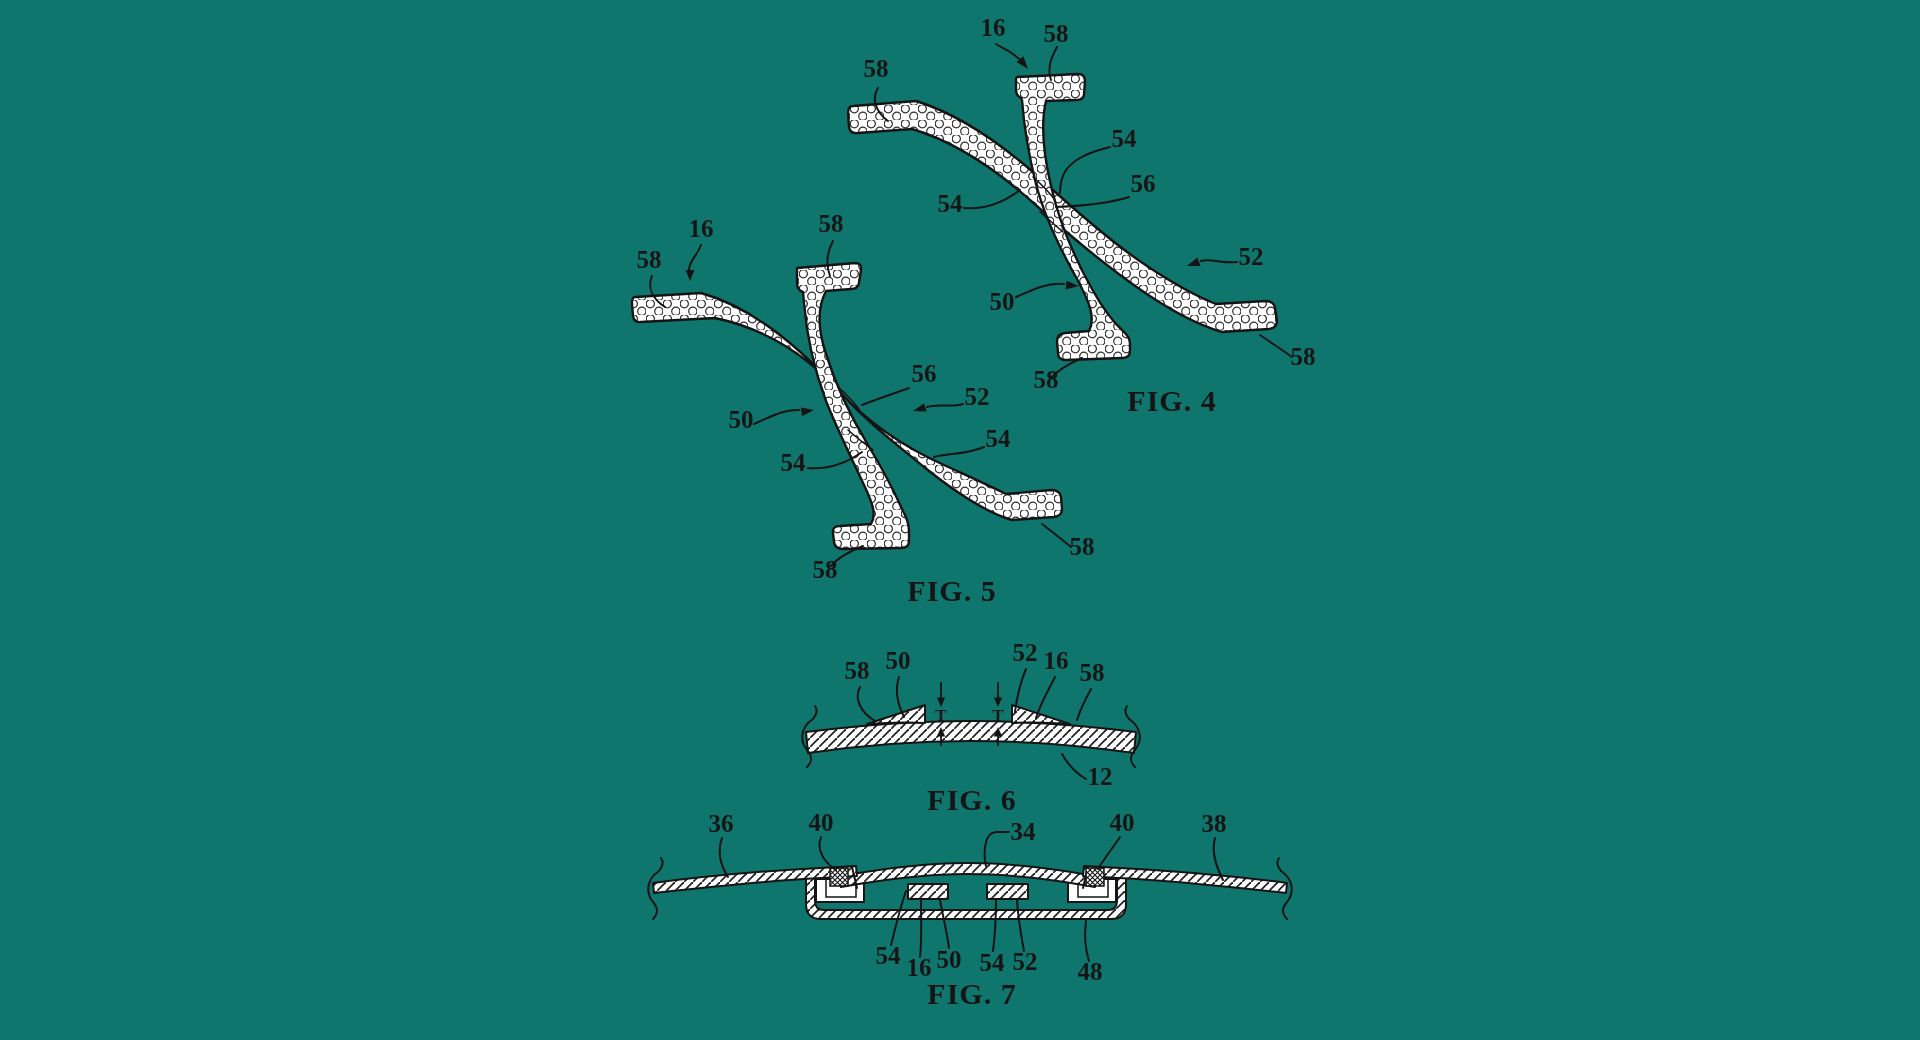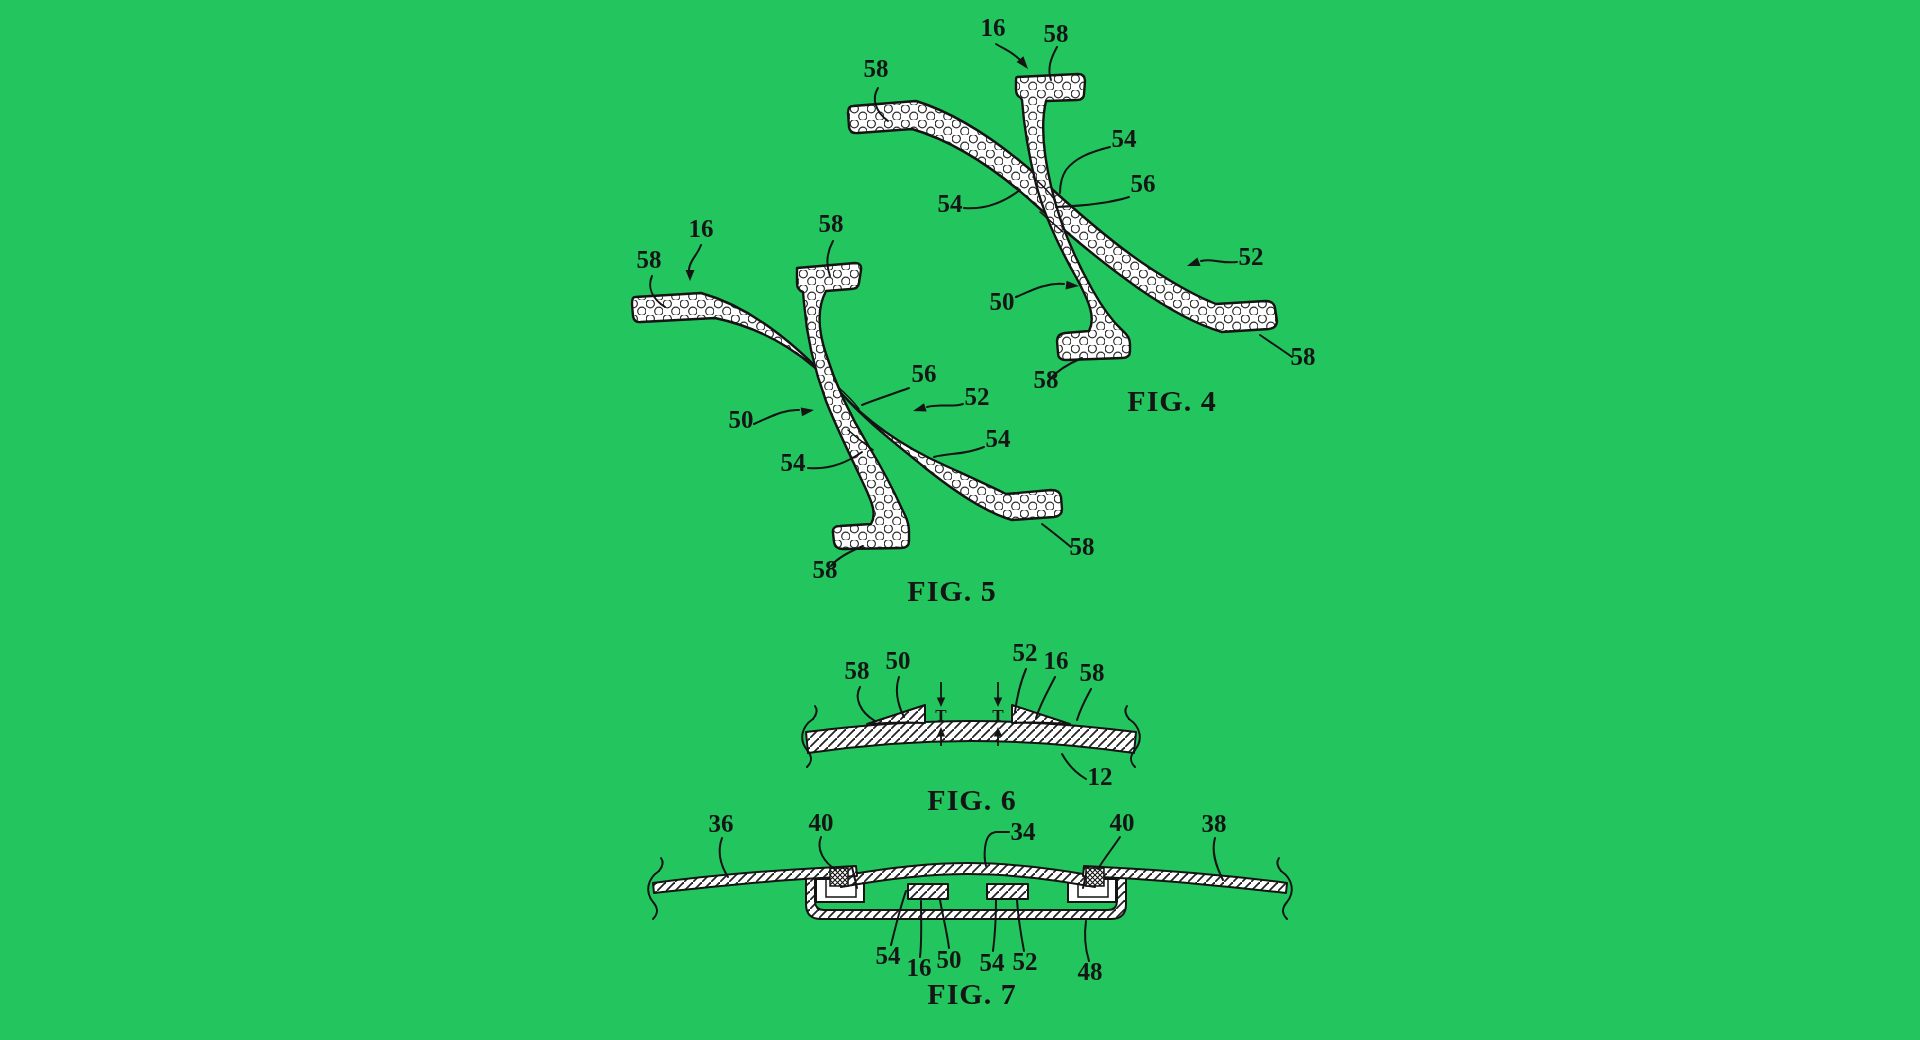--- a/index.html
+++ b/index.html
@@ -1,16 +1,16 @@
 <!DOCTYPE html>
 <html><head>
 <meta charset="utf-8">
 <style>
   html,body{margin:0;padding:0;background:#ffffff;}
-  #stage{position:relative;width:1920px;height:1040px;background:#22c55e;overflow:hidden;
+  #stage{position:relative;width:1920px;height:1040px;background:#0f766e;overflow:hidden;
          font-family:"Liberation Serif", serif;}
   svg{position:absolute;left:0;top:0;}
   .ref{font-family:"Liberation Serif", serif;font-weight:bold;font-size:25px;fill:#151515;}
   .cap{font-family:"Liberation Serif", serif;font-weight:bold;font-size:30px;fill:#151515;letter-spacing:1px;}
   .dimT{font-family:"Liberation Serif", serif;font-weight:bold;font-size:17px;fill:#151515;}
   .strip{fill:url(#bub);stroke:#141414;stroke-width:2.4;stroke-linejoin:round;}
   .hatched{fill:url(#hatch);stroke:#141414;stroke-width:2;stroke-linejoin:round;}
   .ldr{fill:none;stroke:#141414;stroke-width:2;stroke-linecap:round;}
   .brk{fill:none;stroke:#141414;stroke-width:2;stroke-linecap:round;}
   .bnd{fill:none;stroke:#141414;stroke-width:1.6;stroke-linecap:round;}

